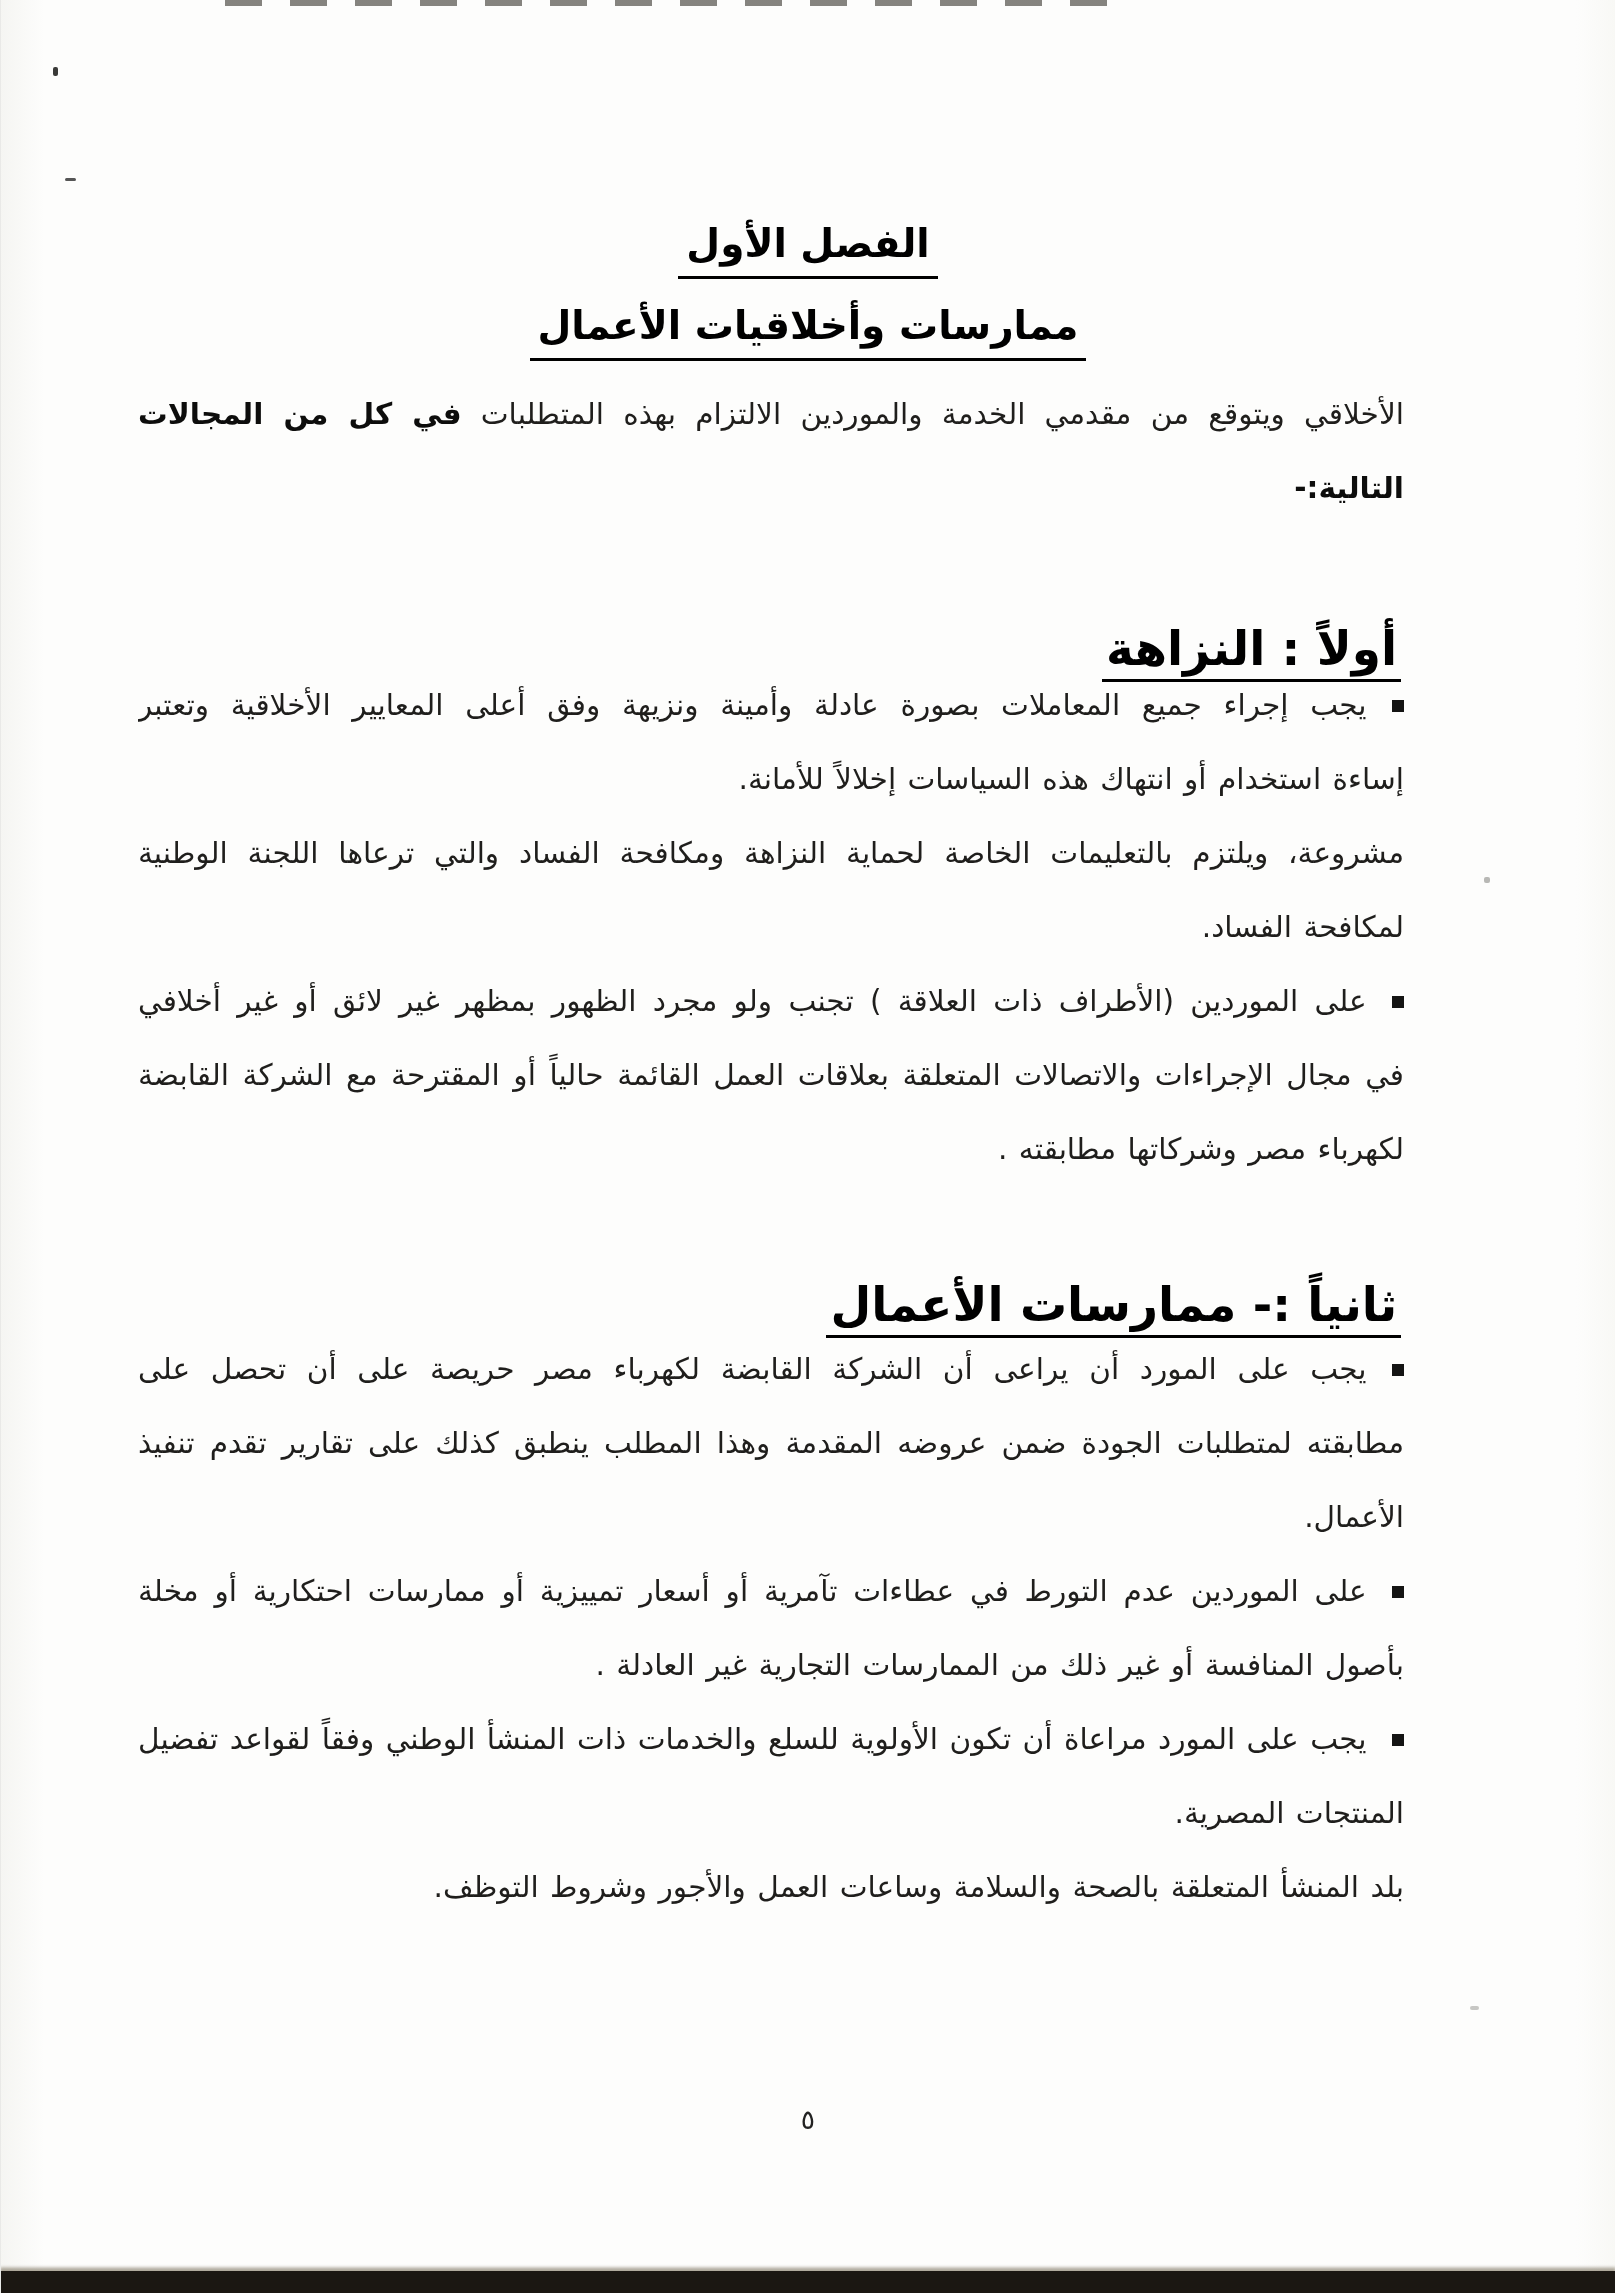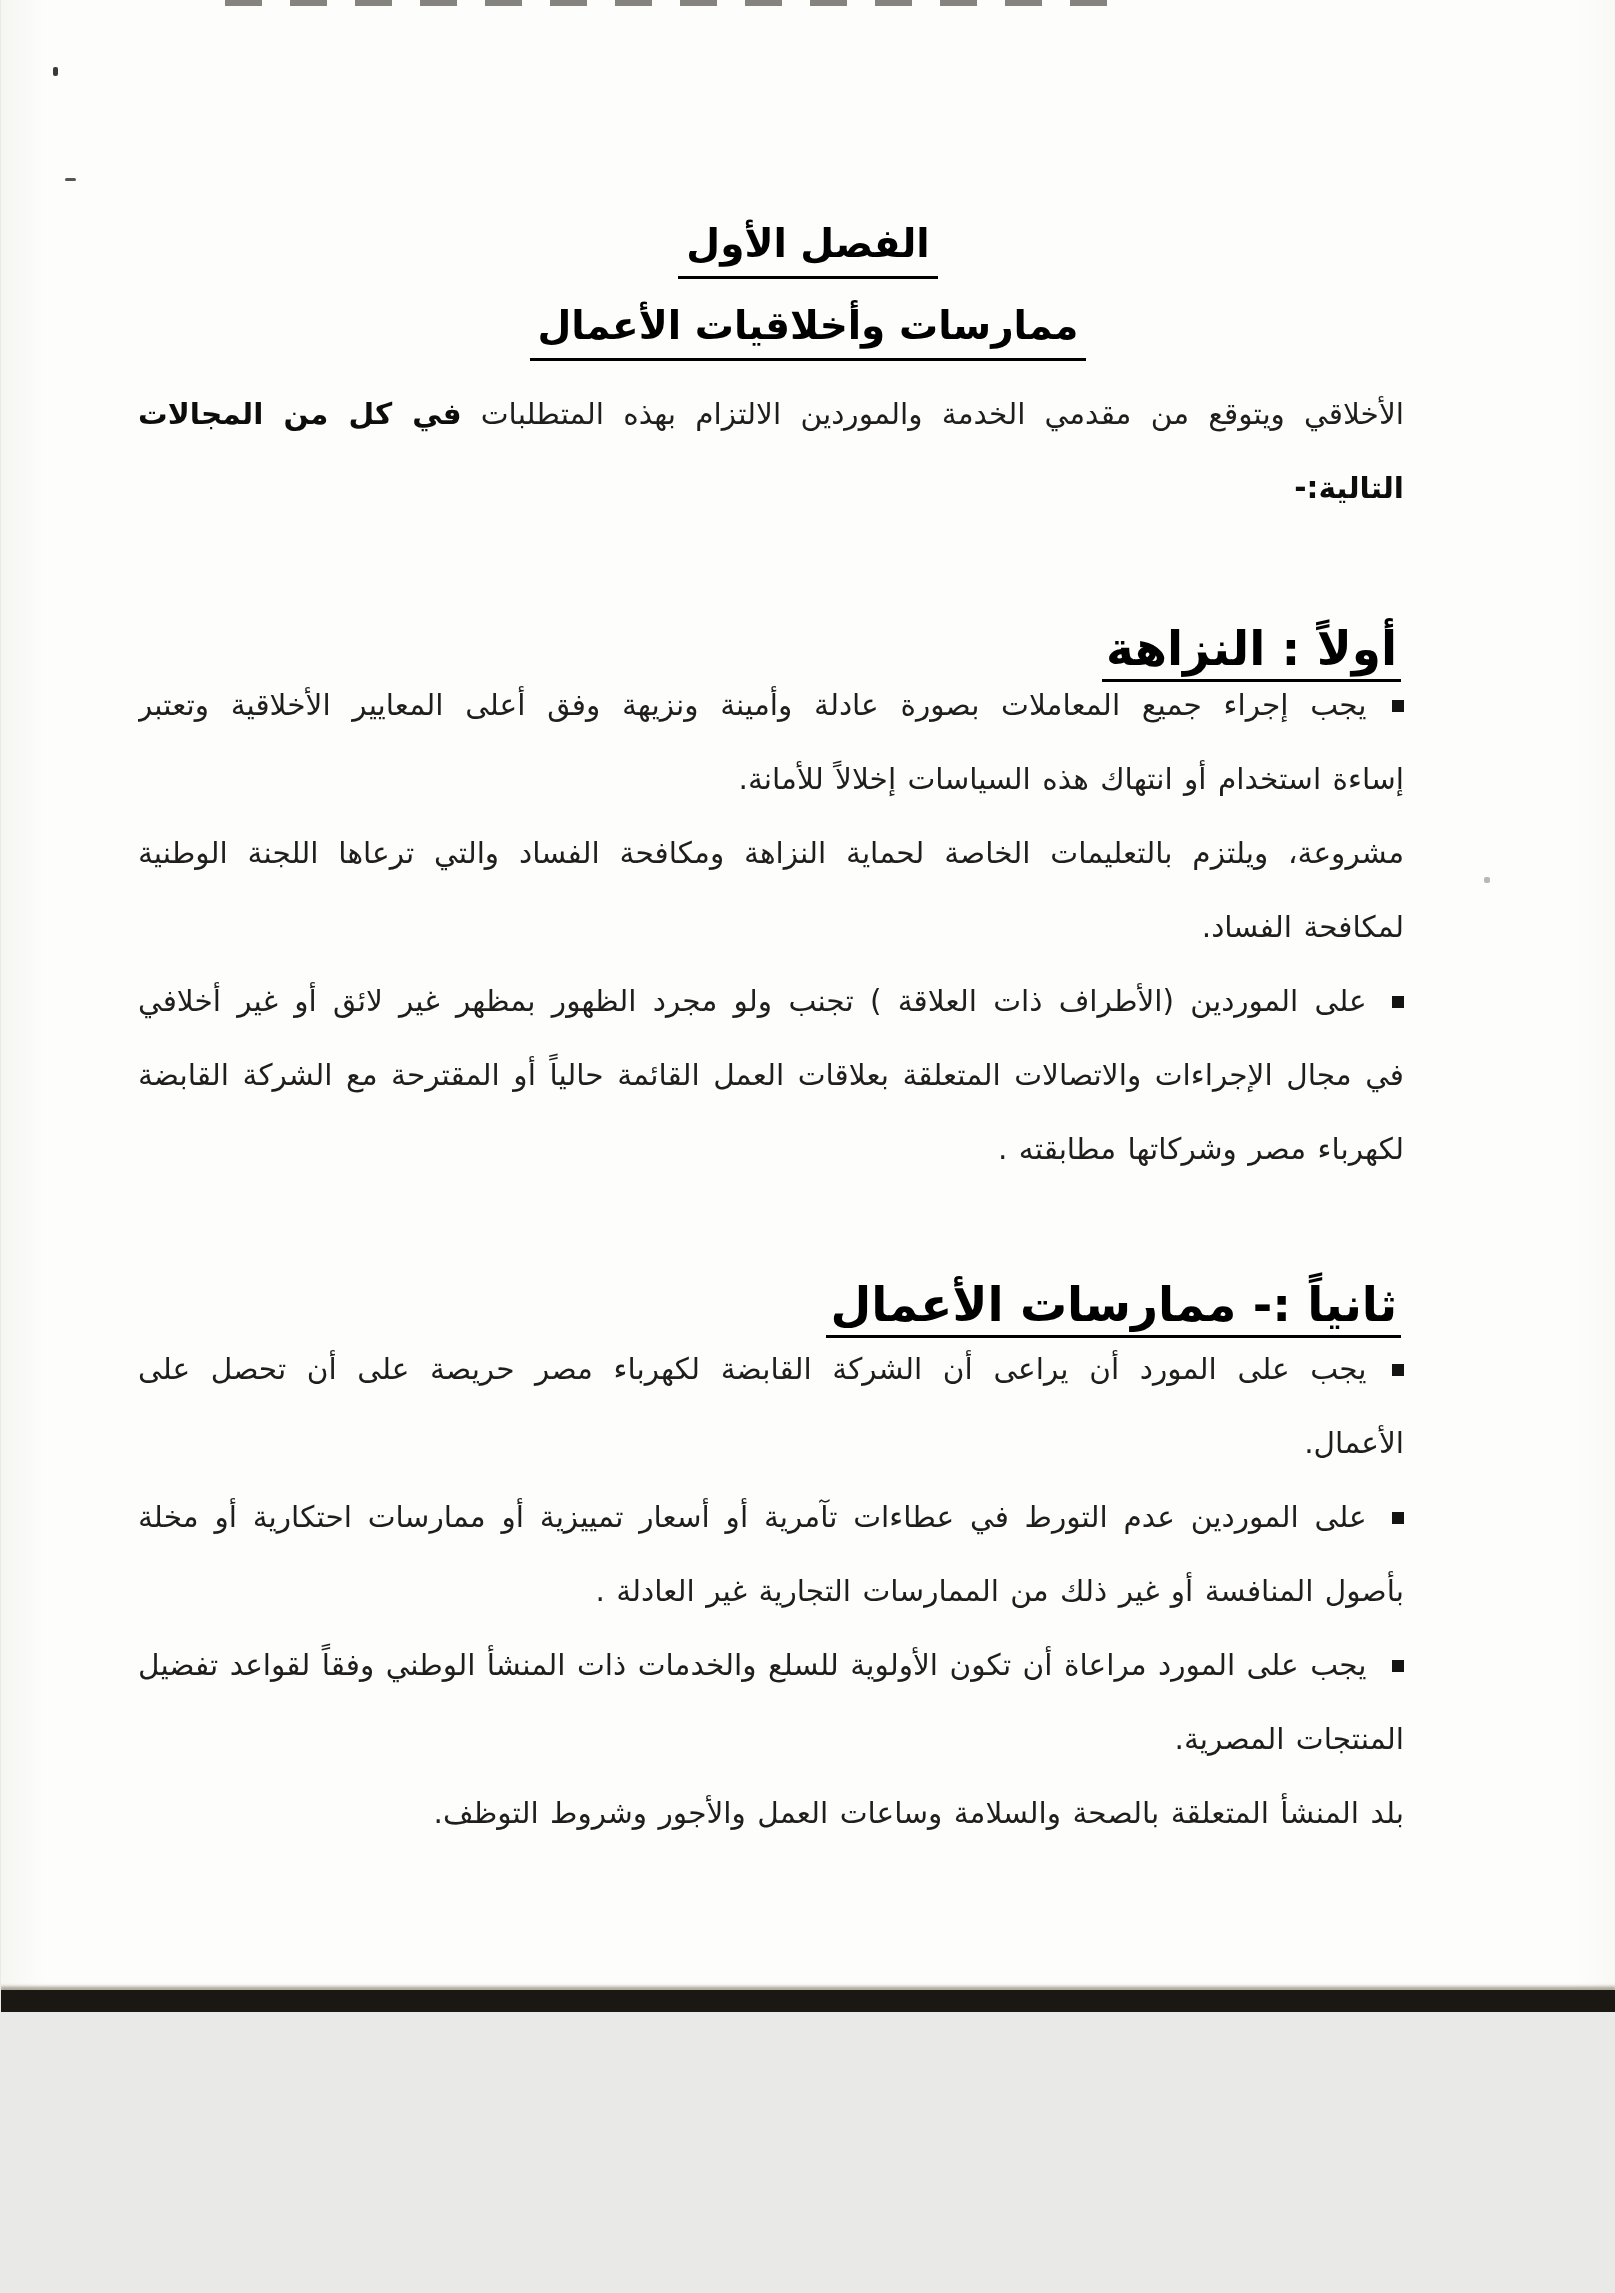--- a/index.html
+++ b/index.html
@@ -2,21 +2,21 @@
 <html lang="ar" dir="rtl"><head>
 <meta charset="utf-8">
 <style>
   html,body{margin:0;padding:0;}
   body{
     width:1616px;height:2293px;
     font-family:"DejaVu Sans",sans-serif;
     background:#e9e9e7;
   }
   .page{
-    position:relative;width:1616px;height:2012px;overflow:hidden;
+    position:relative;width:1616px;height:2293px;overflow:hidden;
     background:linear-gradient(90deg,#f5f5f2 0,#fdfdfc 44px,#fdfdfc 1576px,#f8f8f5 1616px);
     color:#1f1e1c;direction:rtl;
   }
   
   .top-band{
     position:absolute;top:0;left:225px;width:896px;height:5.9px;
     background:repeating-linear-gradient(90deg,#5d5b55 0 37px,rgba(93,91,85,0) 37px 65px);
     opacity:.75;
   }
   .bottom-band{
@@ -94,20 +94,21 @@
     <div class="ln"><span>في مجال الإجراءات والاتصالات المتعلقة بعلاقات العمل القائمة حالياً أو المقترحة مع الشركة القابضة</span></div>
     <div class="ln end"><span>لكهرباء مصر وشركاتها مطابقته .</span></div>
   </div>
 
   <div class="h h2">
     <span class="u">ثانياً :- ممارسات الأعمال</span>
   </div>
 
   <div class="block sec2">
     <div class="ln"><span class="marker"></span><span>يجب على المورد أن يراعى أن الشركة القابضة لكهرباء مصر حريصة على أن تحصل على</span></div>
+    <div class="ln"><span>مطابقته لمتطلبات الجودة ضمن عروضه المقدمة وهذا المطلب ينطبق كذلك على تقارير تقدم تنفيذ</span></div>
     <div class="ln end"><span>الأعمال.</span></div>
     <div class="ln"><span class="marker"></span><span>على الموردين عدم التورط في عطاءات تآمرية أو أسعار تمييزية أو ممارسات احتكارية أو مخلة</span></div>
     <div class="ln end"><span>بأصول المنافسة أو غير ذلك من الممارسات التجارية غير العادلة .</span></div>
     <div class="ln"><span class="marker"></span><span>يجب على المورد مراعاة أن تكون الأولوية للسلع والخدمات ذات المنشأ الوطني وفقاً لقواعد تفضيل</span></div>
     <div class="ln end"><span>المنتجات المصرية.</span></div>
     <div class="ln end"><span>بلد المنشأ المتعلقة بالصحة والسلامة وساعات العمل والأجور وشروط التوظف.</span></div>
   </div>
 
   <div class="pagenum">٥</div>
 

